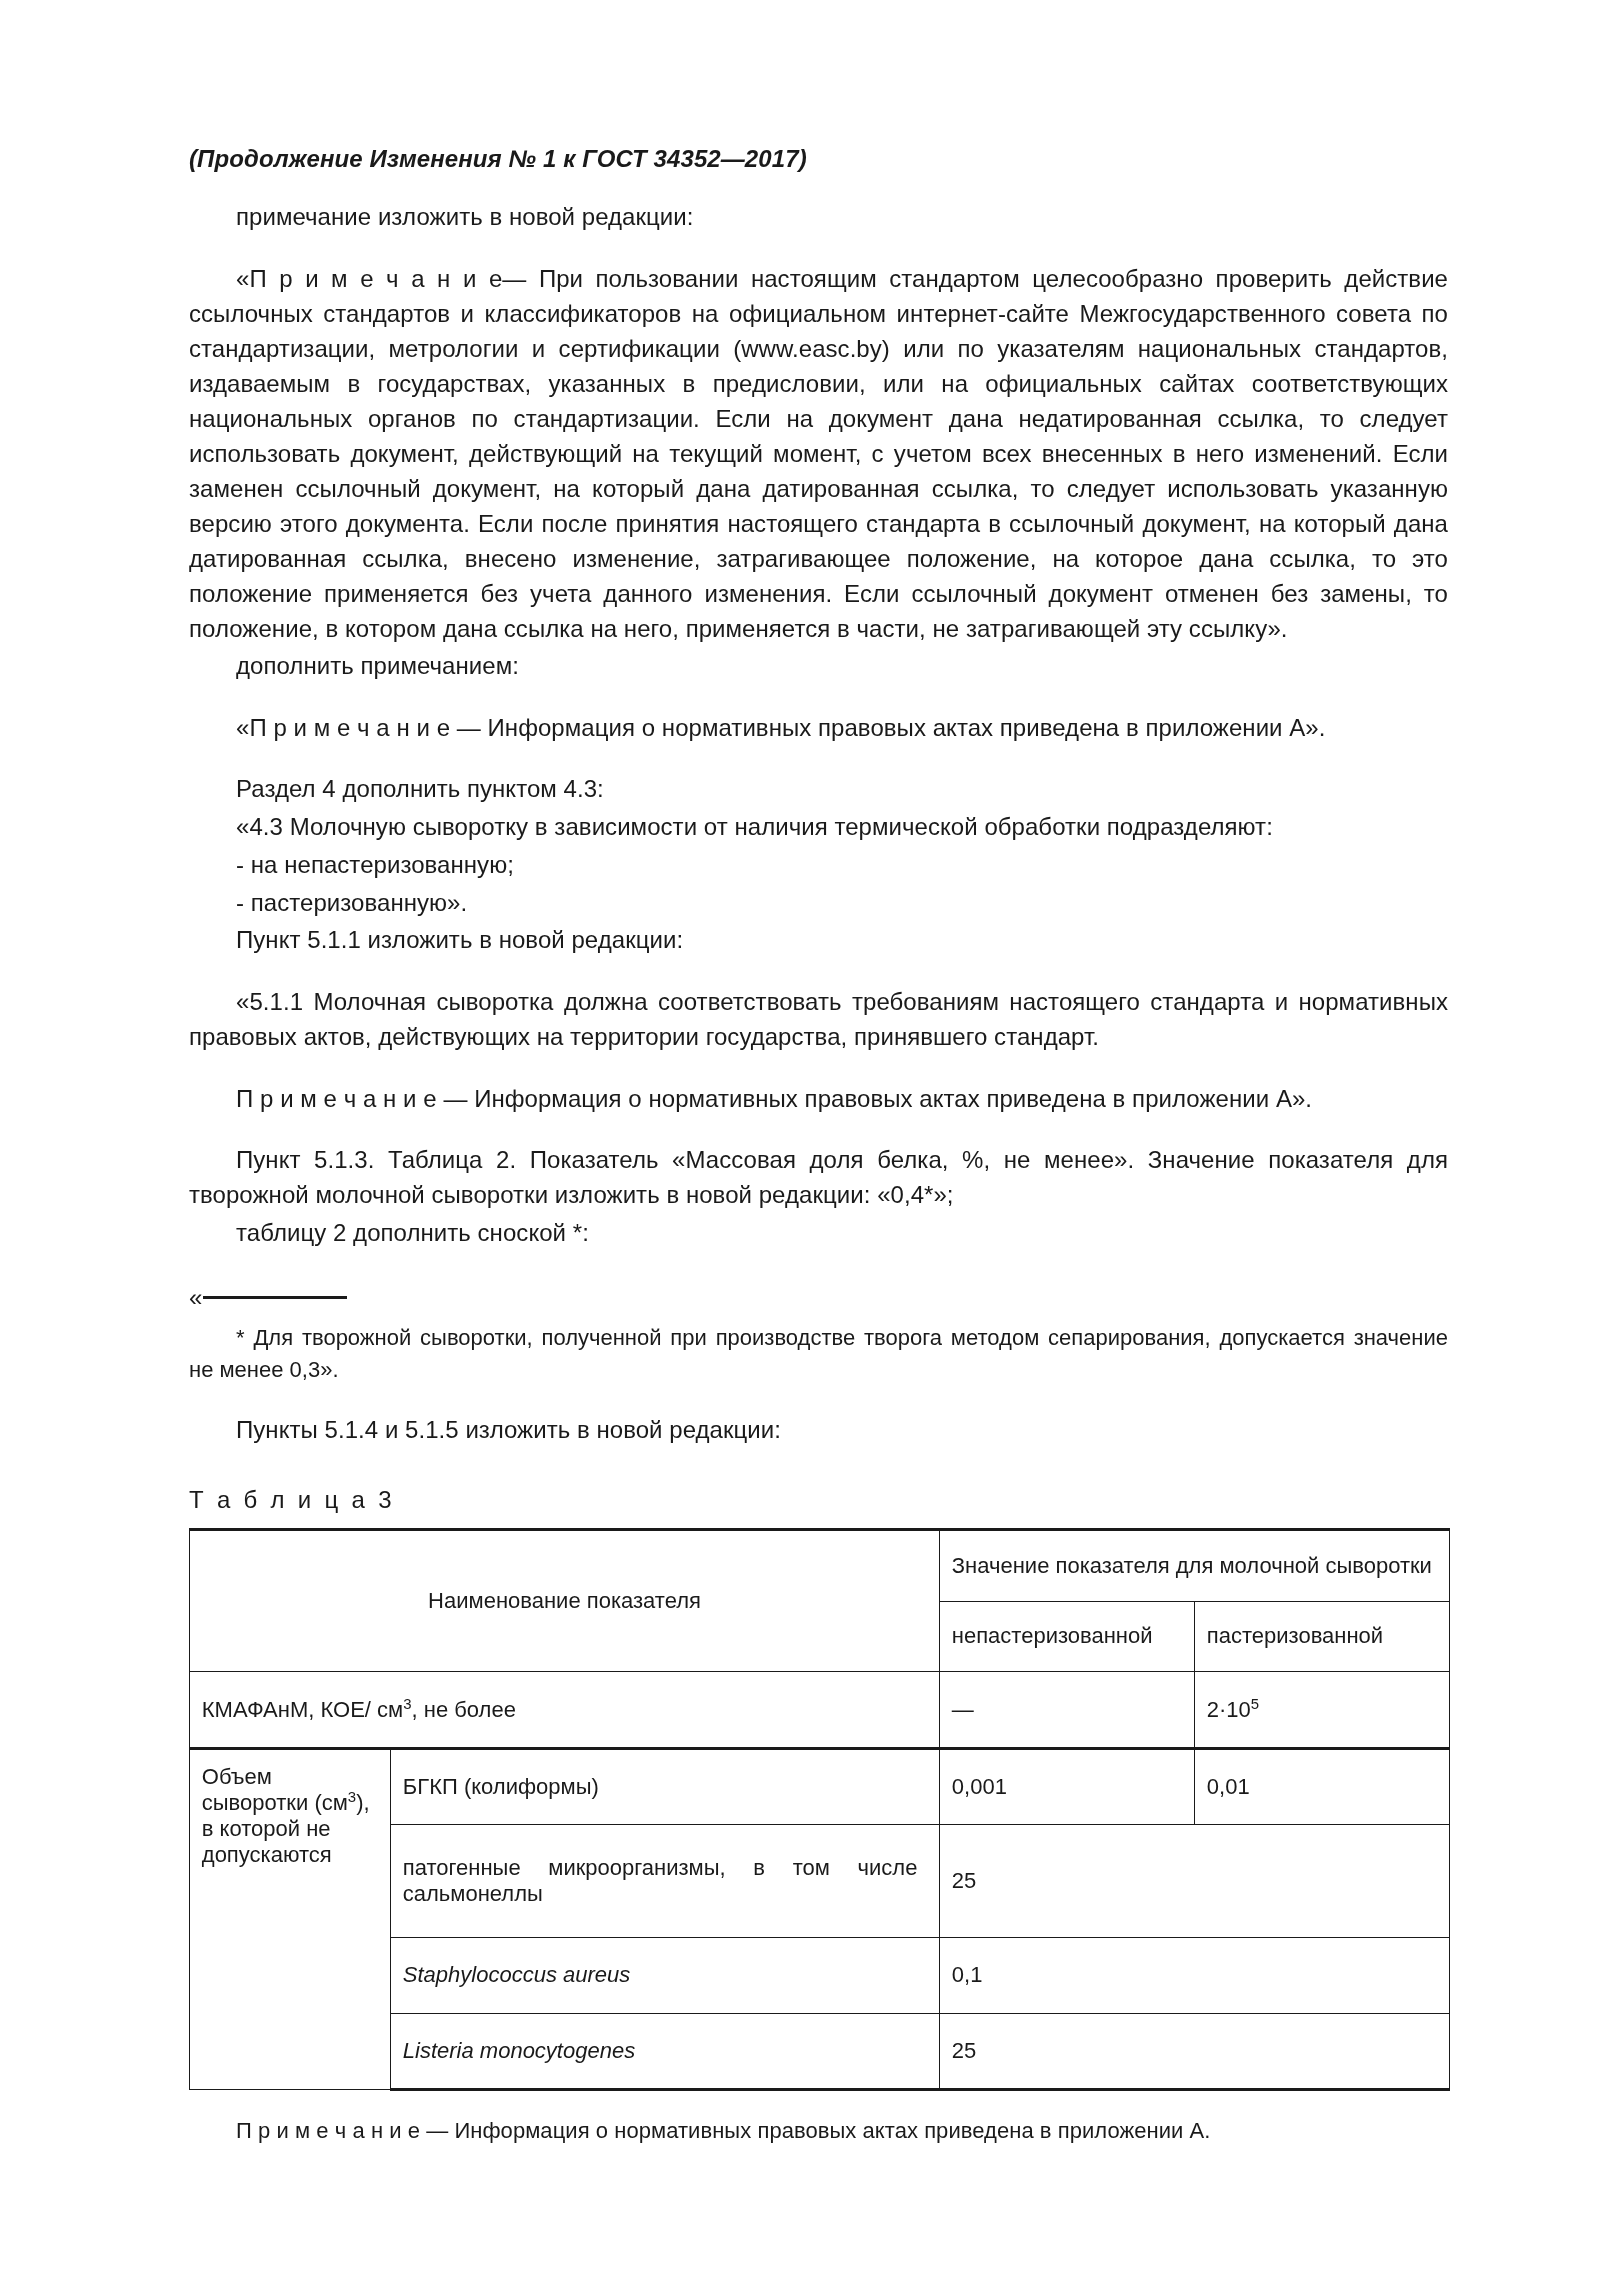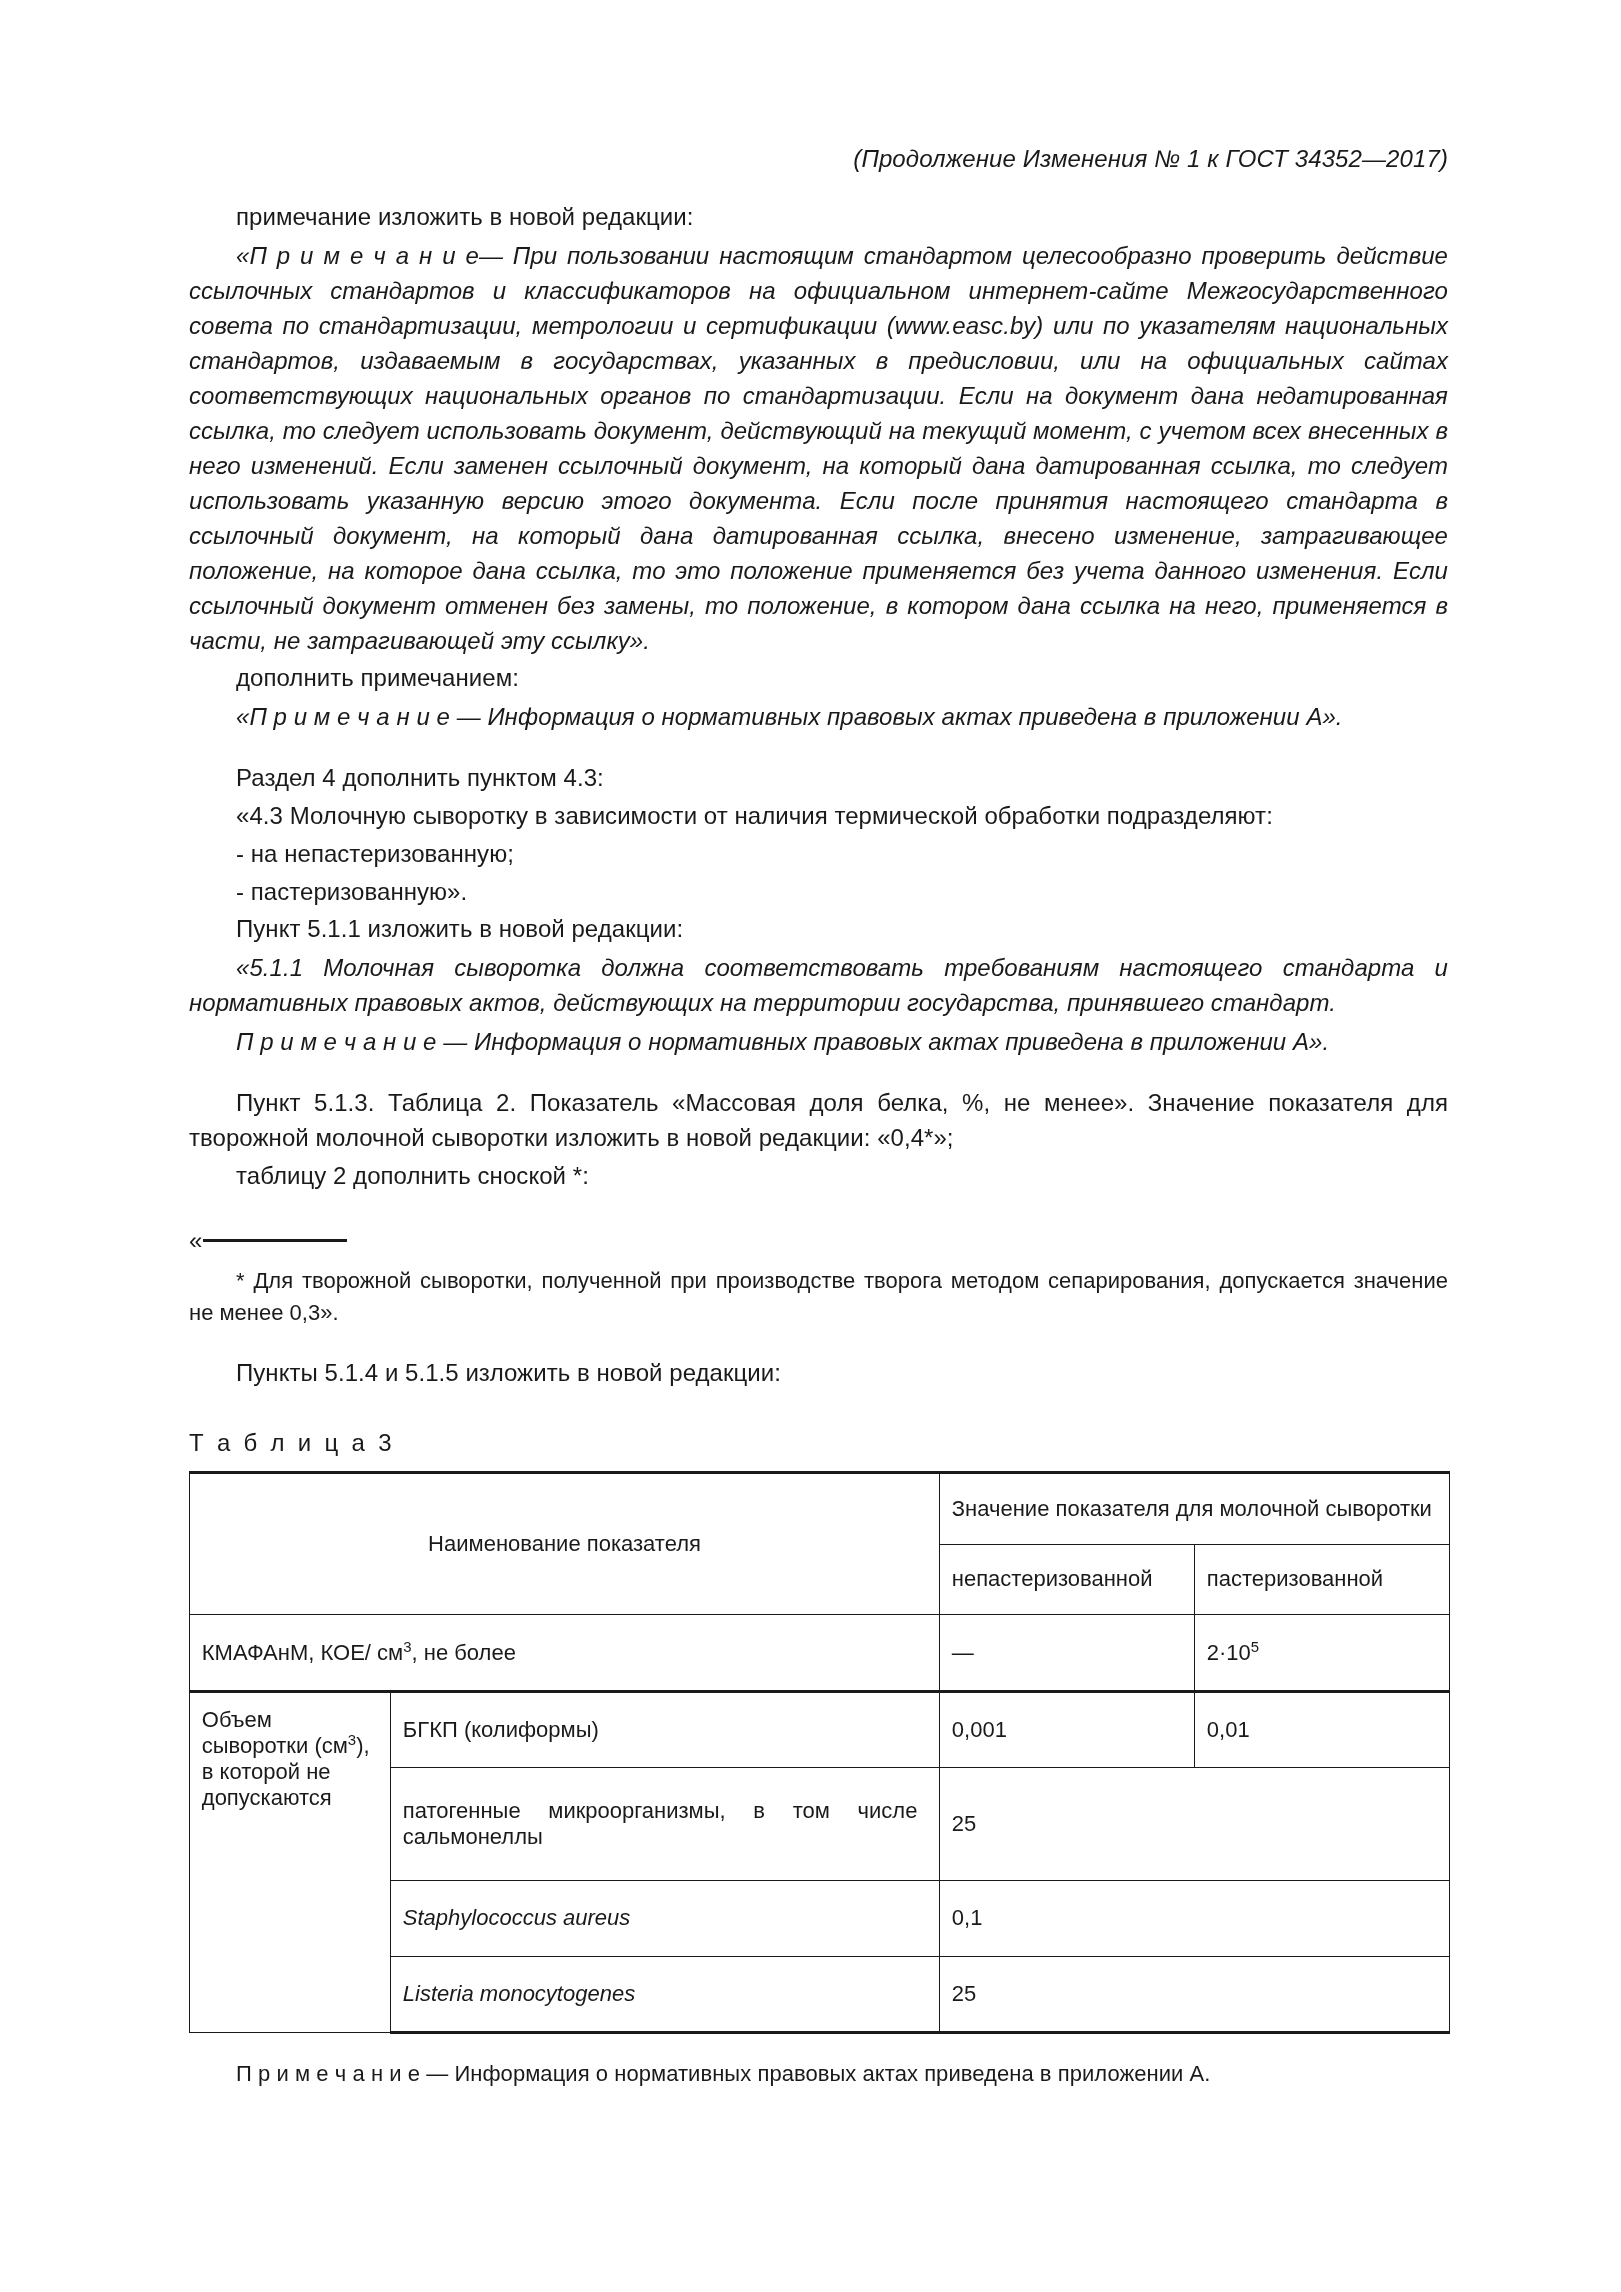--- a/index.html
+++ b/index.html
@@ -21,41 +21,41 @@
   }
   .content {
     position: absolute;
     left: 189px;
     top: 0;
     width: 1259px;
   }
 
   
   .doc-header {
-    text-align: right;
     font-style: italic;
     font-size: 24px;
     letter-spacing: 0.1px;
     margin-top: 145px;
     margin-bottom: 0;
     white-space: nowrap;
+    font-weight: bold;
   }
 
   
   p {
     margin: 0;
     font-size: 24px;
     line-height: 35px;
     text-align: justify;
     text-justify: inter-word;
     letter-spacing: 0.05px;
   }
   p.indent { text-indent: 47px; }
   .gap-lg { margin-top: 25.5px; }
-  .gap-md { margin-top: 4px; font-style: italic; }
+  .gap-md { margin-top: 27px; }
   .gap-sm { margin-top: 2.9px; }
   .nowrap-last { text-align: left; }
 
   
   .footnote-wrap {
     margin-top: 37px;
   }
   .footnote-rule-row {
     display: flex;
     align-items: center;

